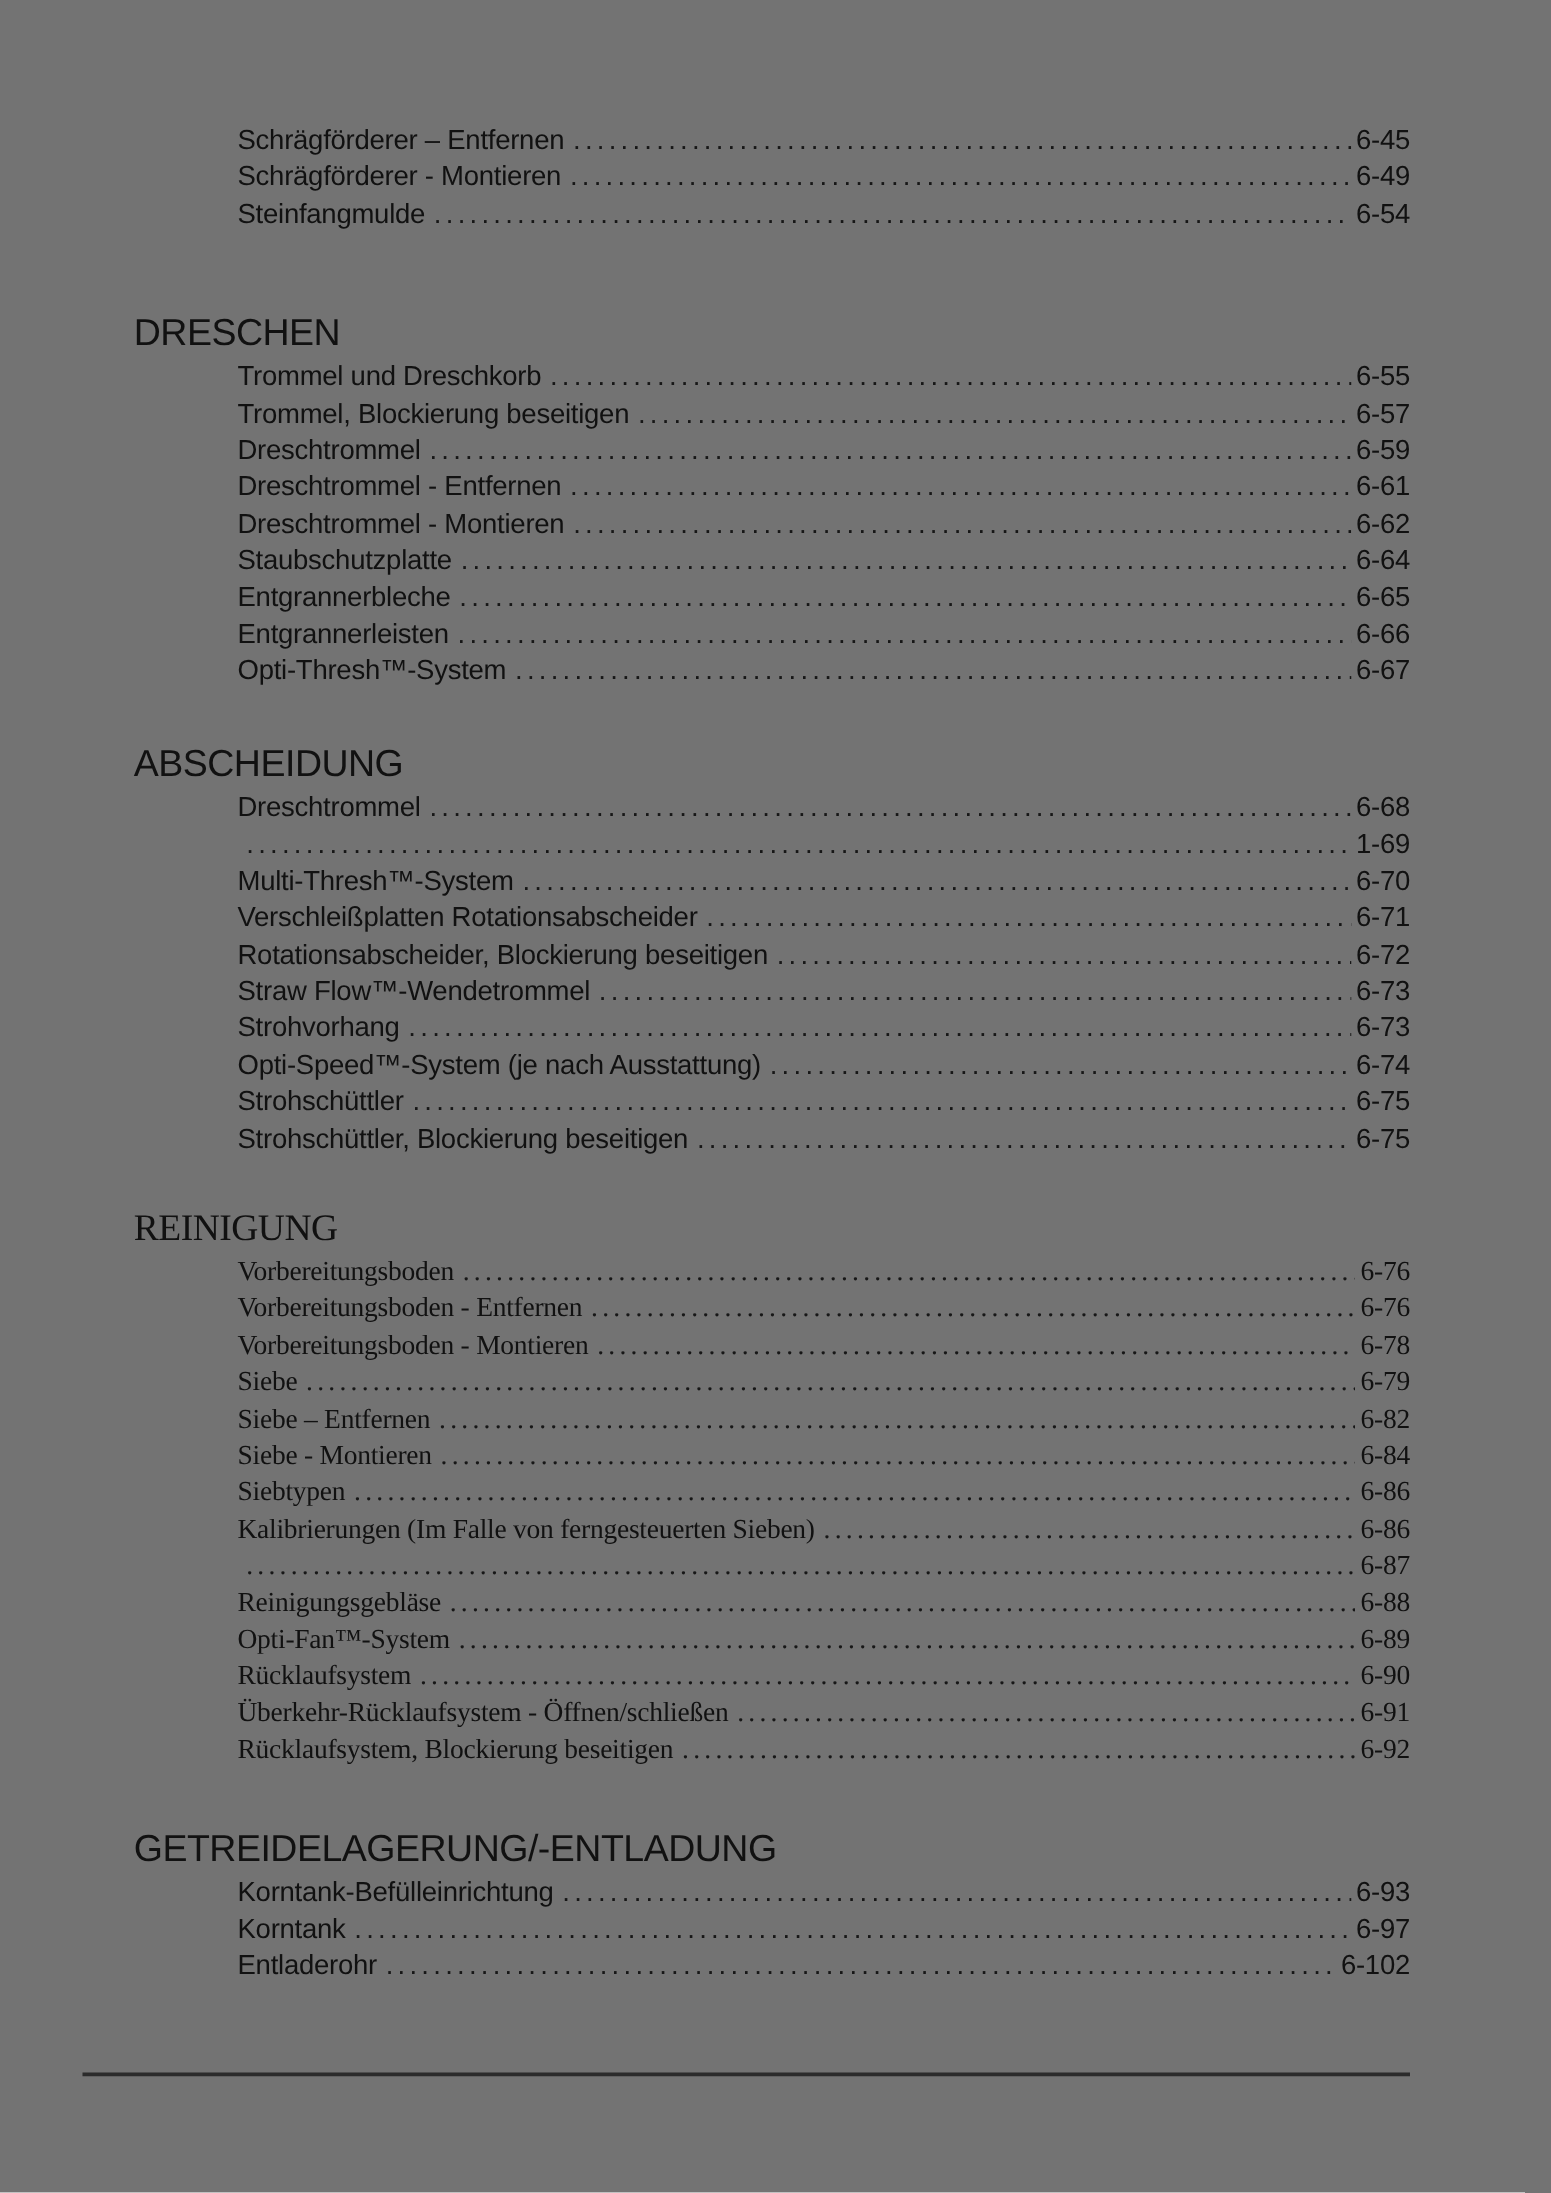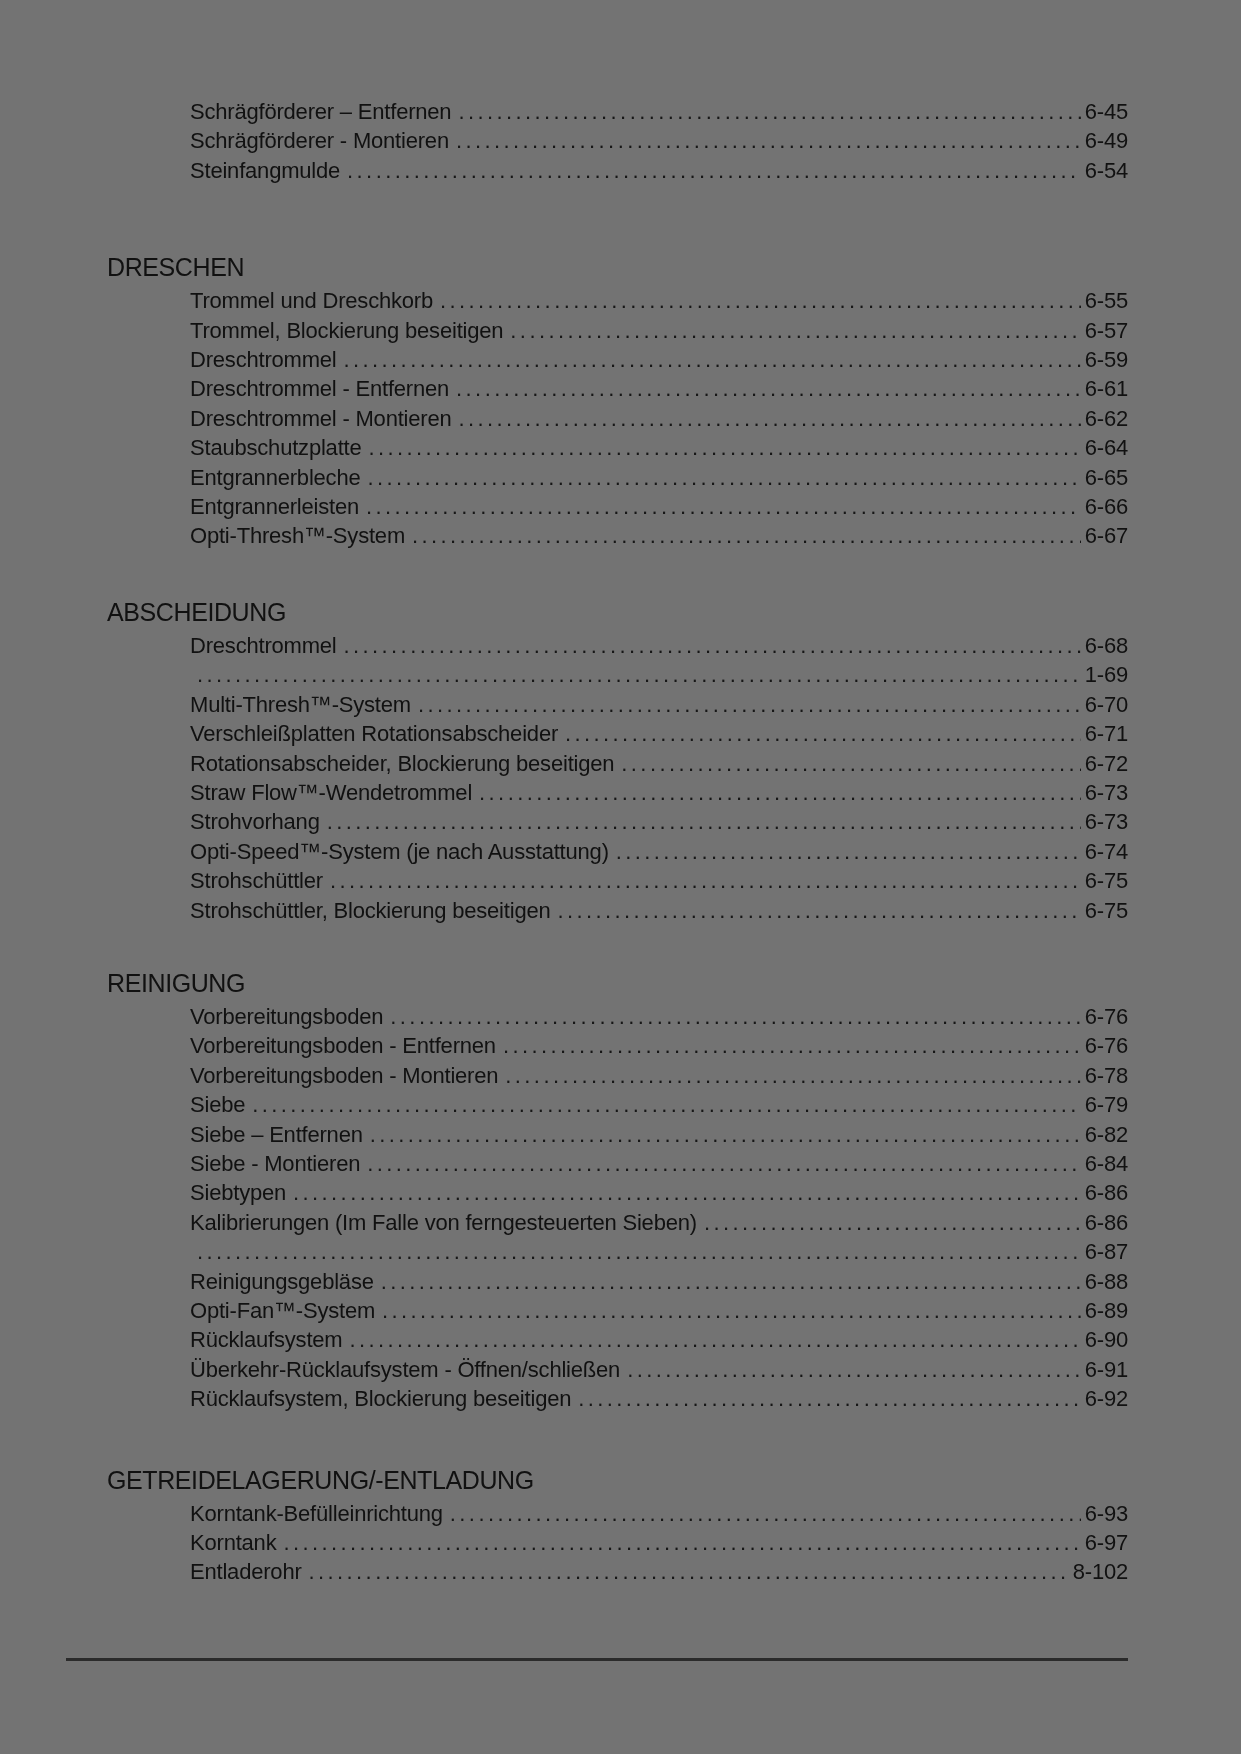--- a/index.html
+++ b/index.html
@@ -24,26 +24,26 @@
   .content {
     position: absolute;
     left: 66px;
     top: 0;
     width: 1062px;
   }
   .toc-section { margin: 0; }
   .sec-0 { margin-top: 97px; }
   .sec-1 { margin-top: 64px; }
   .sec-2 { margin-top: 43px; }
-  .sec-3 { margin-top: 40px; }
+  .sec-3 { margin-top: 40px; font-family: Liberation Serif, serif; }
   .sec-4 { margin-top: 48px; }
   .section-heading {
     margin: 0 0 1px 0;
     padding-left: 41px;
-    font-size: 25px;
+    font-size: 30px;
     line-height: 36px;
     font-weight: 400;
     letter-spacing: -0.4px;
     color: #111111;
     white-space: nowrap;
   }
   .entries {
     padding-left: 124px;
   }
   .toc-entry {
@@ -290,19 +290,19 @@
     <span class="page-num">6-93</span>
   </div>
           <div class="toc-entry">
     <span class="label">Korntank</span>
     <span class="leader" aria-hidden="true">..........................................................................................................................................................................</span>
     <span class="page-num">6-97</span>
   </div>
           <div class="toc-entry">
     <span class="label">Entladerohr</span>
     <span class="leader" aria-hidden="true">..........................................................................................................................................................................</span>
-    <span class="page-num">8-102</span>
+    <span class="page-num">6-102</span>
   </div>
         </div>
       </section>
     </div>
   <div class="bottom-rule"></div>
 </div>
 
 </body></html>

